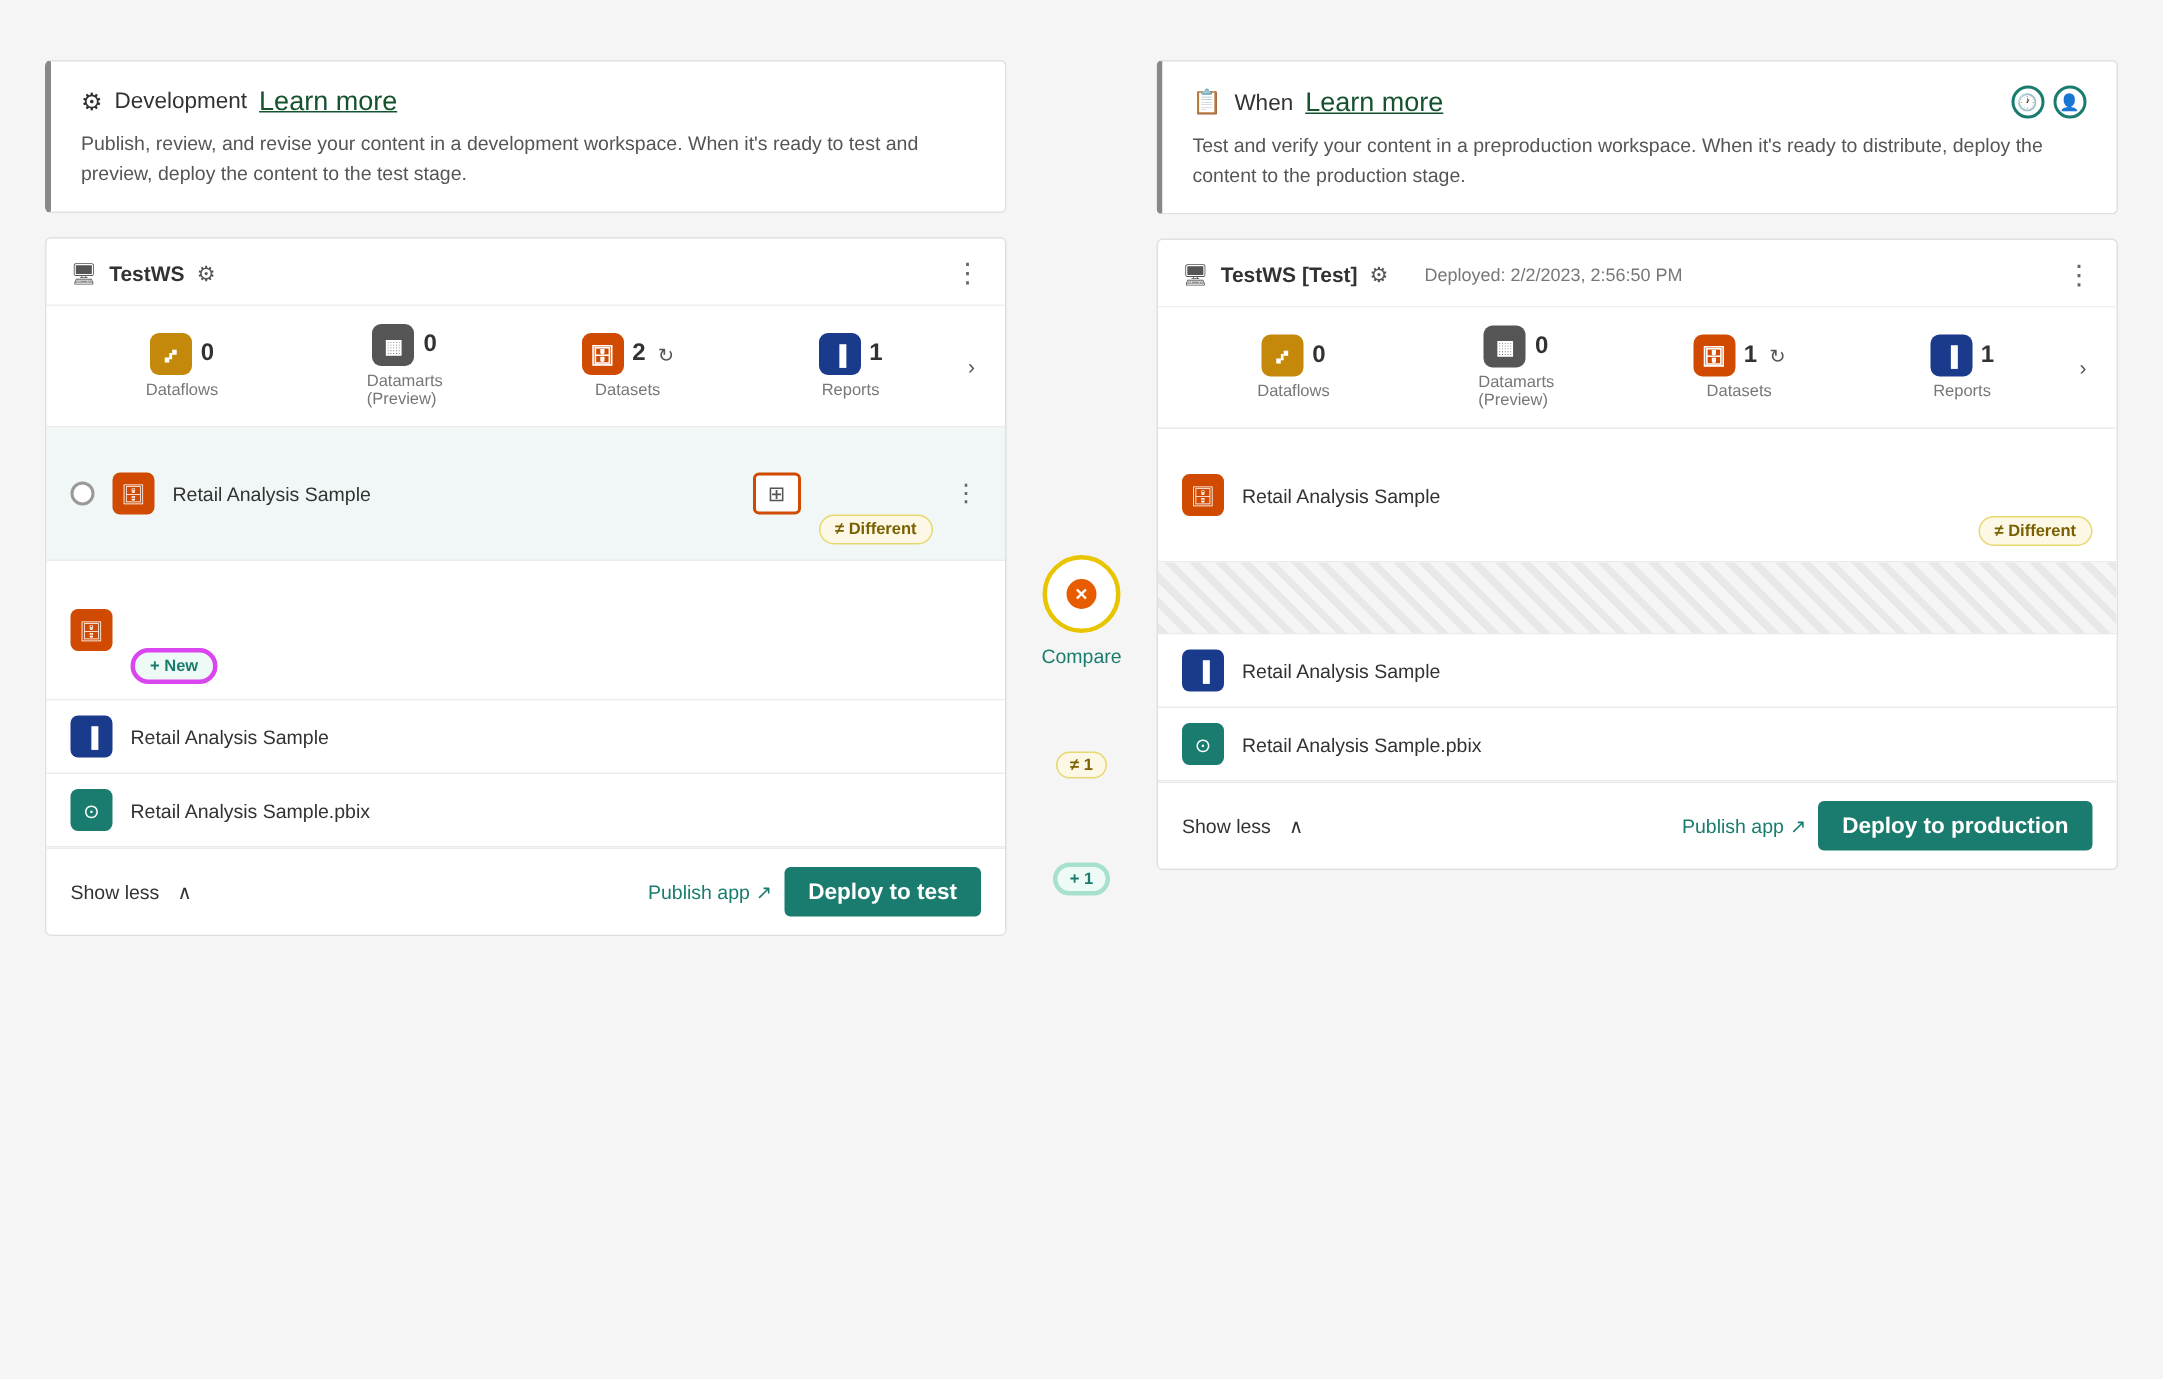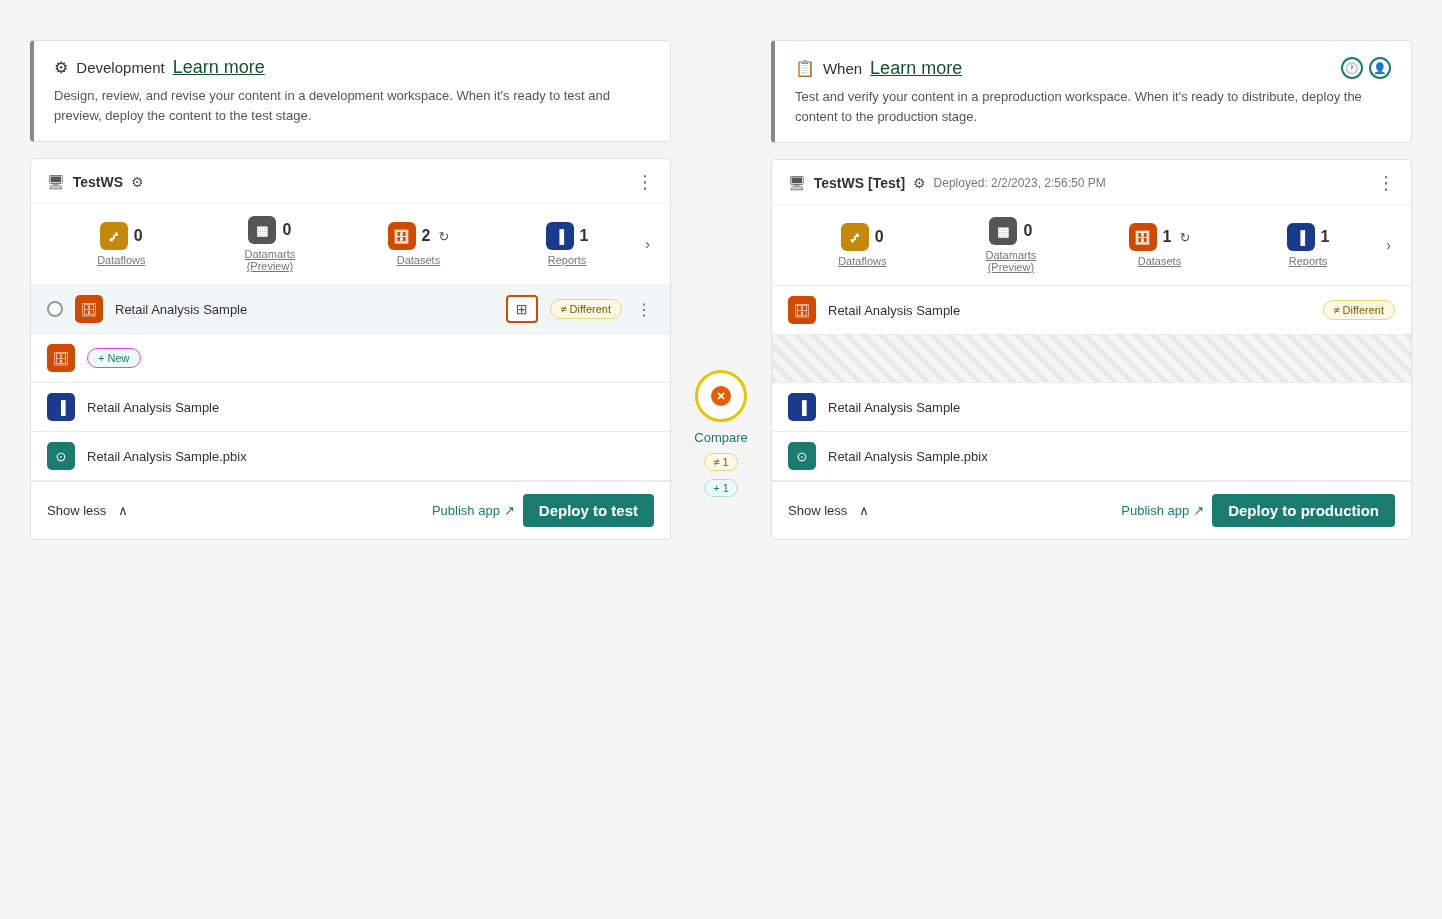--- a/index.html
+++ b/index.html
@@ -101,21 +101,21 @@
 
     .ws-name {
       font-weight: 600;
       font-size: 14px;
       color: #323232;
     }
 
     .ws-deployed {
       font-size: 12px;
       color: #777;
-      margin-left: 0;
+      margin-left: 16px;
     }
 
     .ws-menu {
       margin-left: auto;
       font-size: 18px;
       color: #666;
       cursor: pointer;
       line-height: 1;
     }
 
@@ -161,22 +161,21 @@
 
     .stat-count {
       font-size: 16px;
       font-weight: 600;
       color: #323232;
     }
 
     .stat-label {
       font-size: 11px;
       color: #777;
-      text-align: center;
-      text-decoration: underline;
+      text-align: left;
     }
 
     .stat-refresh {
       font-size: 13px;
       color: #555;
       margin-left: 2px;
     }
 
     .stat-chevron {
       font-size: 14px;
@@ -246,33 +245,34 @@
       flex: 1;
     }
 
     .badge {
       display: inline-flex;
       align-items: center;
       gap: 4px;
       padding: 3px 10px;
       border-radius: 12px;
       font-size: 11px;
-      font-weight: 400;
+      font-weight: 700;
+      margin-top: 48px;
     }
 
     .badge.different {
       background: #fdf8e6;
       color: #7a6000;
       border: 1px solid #e8d870;
     }
 
     .badge.new-badge {
       background: #edfaf5;
       color: #1a7c6e;
-      border: 1px solid #d946ef;
+      border: 3px solid #d946ef;
     }
 
     .compare-icon-btn {
       width: 32px;
       height: 28px;
       border: 2px solid #d04a02;
       border-radius: 4px;
       display: flex;
       align-items: center;
       justify-content: center;
@@ -405,21 +405,21 @@
 <div class="main-layout">
 
   <div class="stage-col">
 
     <div class="info-card dev-card">
       <div class="info-card-header">
         <span style="font-size:16px;">⚙</span>
         <span class="info-card-title">Development</span>
         <a class="info-card-link">Learn more</a>
       </div>
-      <div class="info-card-desc">Design, review, and revise your content in a development workspace. When it's ready to test and preview, deploy the content to the test stage.</div>
+      <div class="info-card-desc">Publish, review, and revise your content in a development workspace. When it's ready to test and preview, deploy the content to the test stage.</div>
     </div>
 
     <div class="workspace-card">
 
       <div class="workspace-header">
         <span style="font-size:14px;color:#555;">🖥</span>
         <span class="ws-name">TestWS</span>
         <span style="font-size:14px;color:#555;cursor:pointer;">⚙</span>
         <span class="ws-menu">⋮</span>
       </div>

